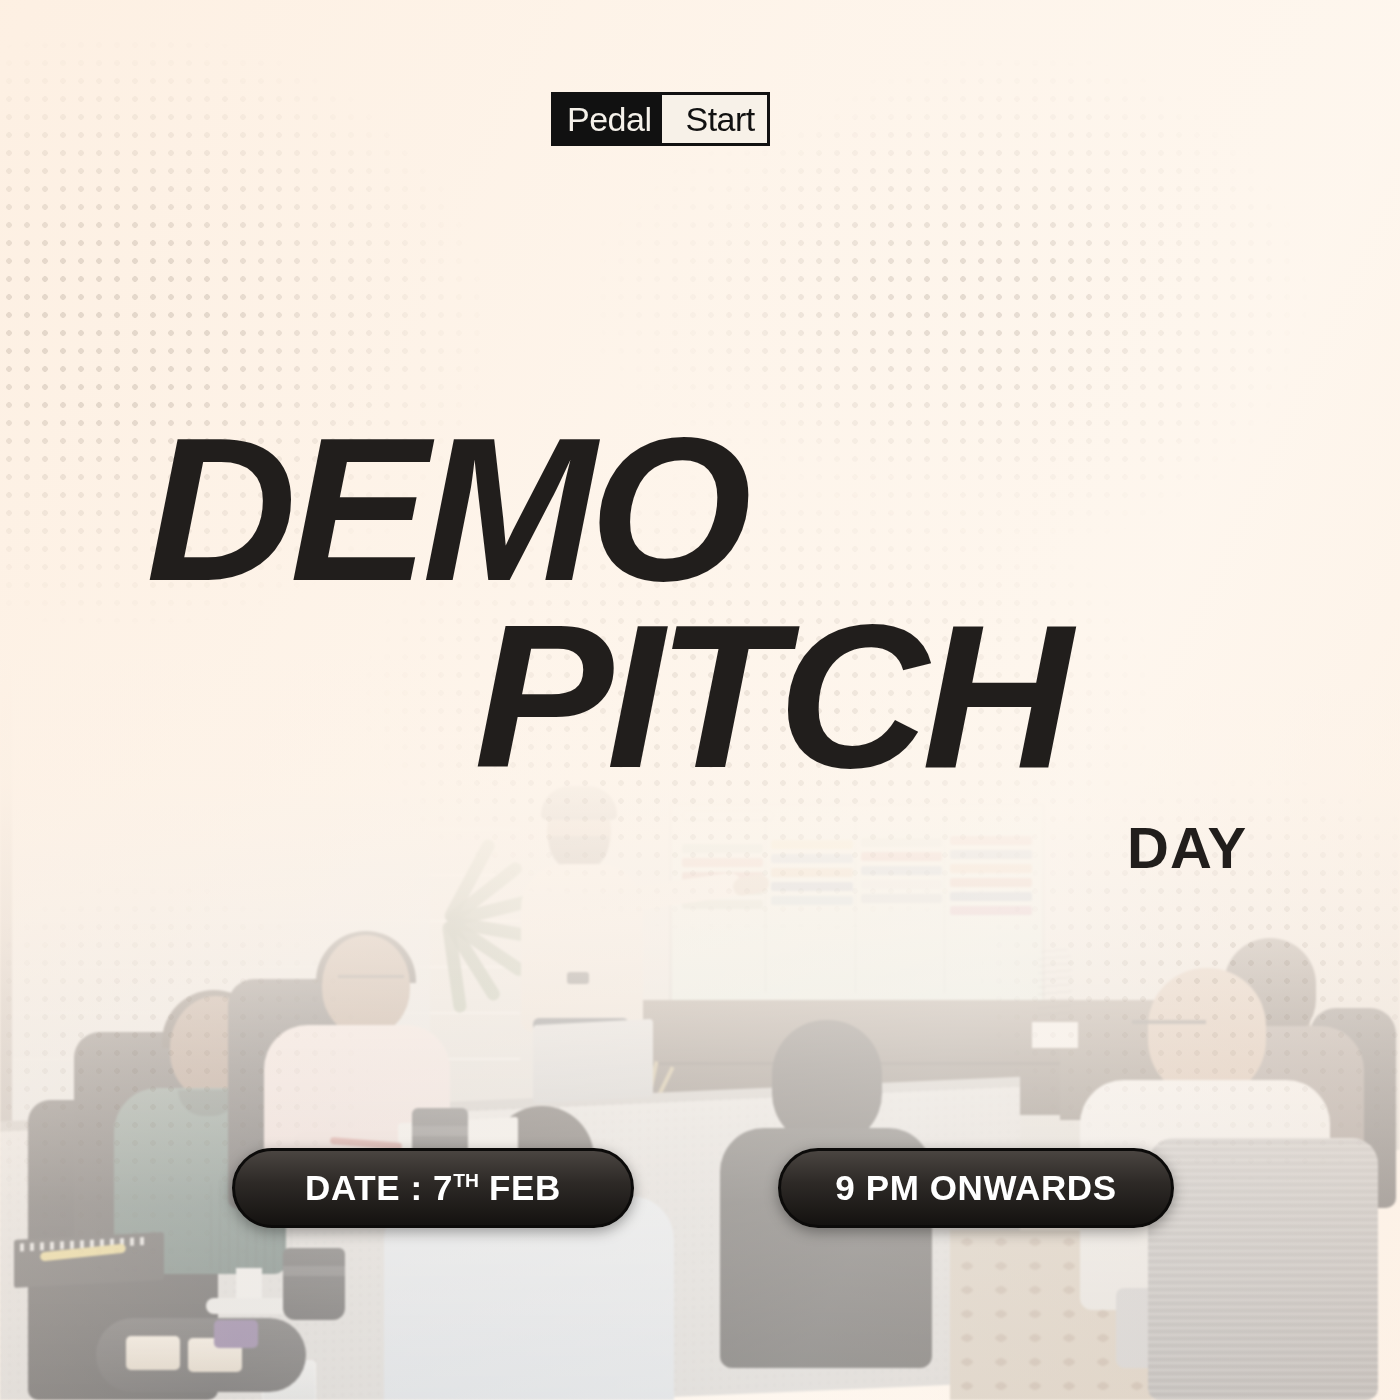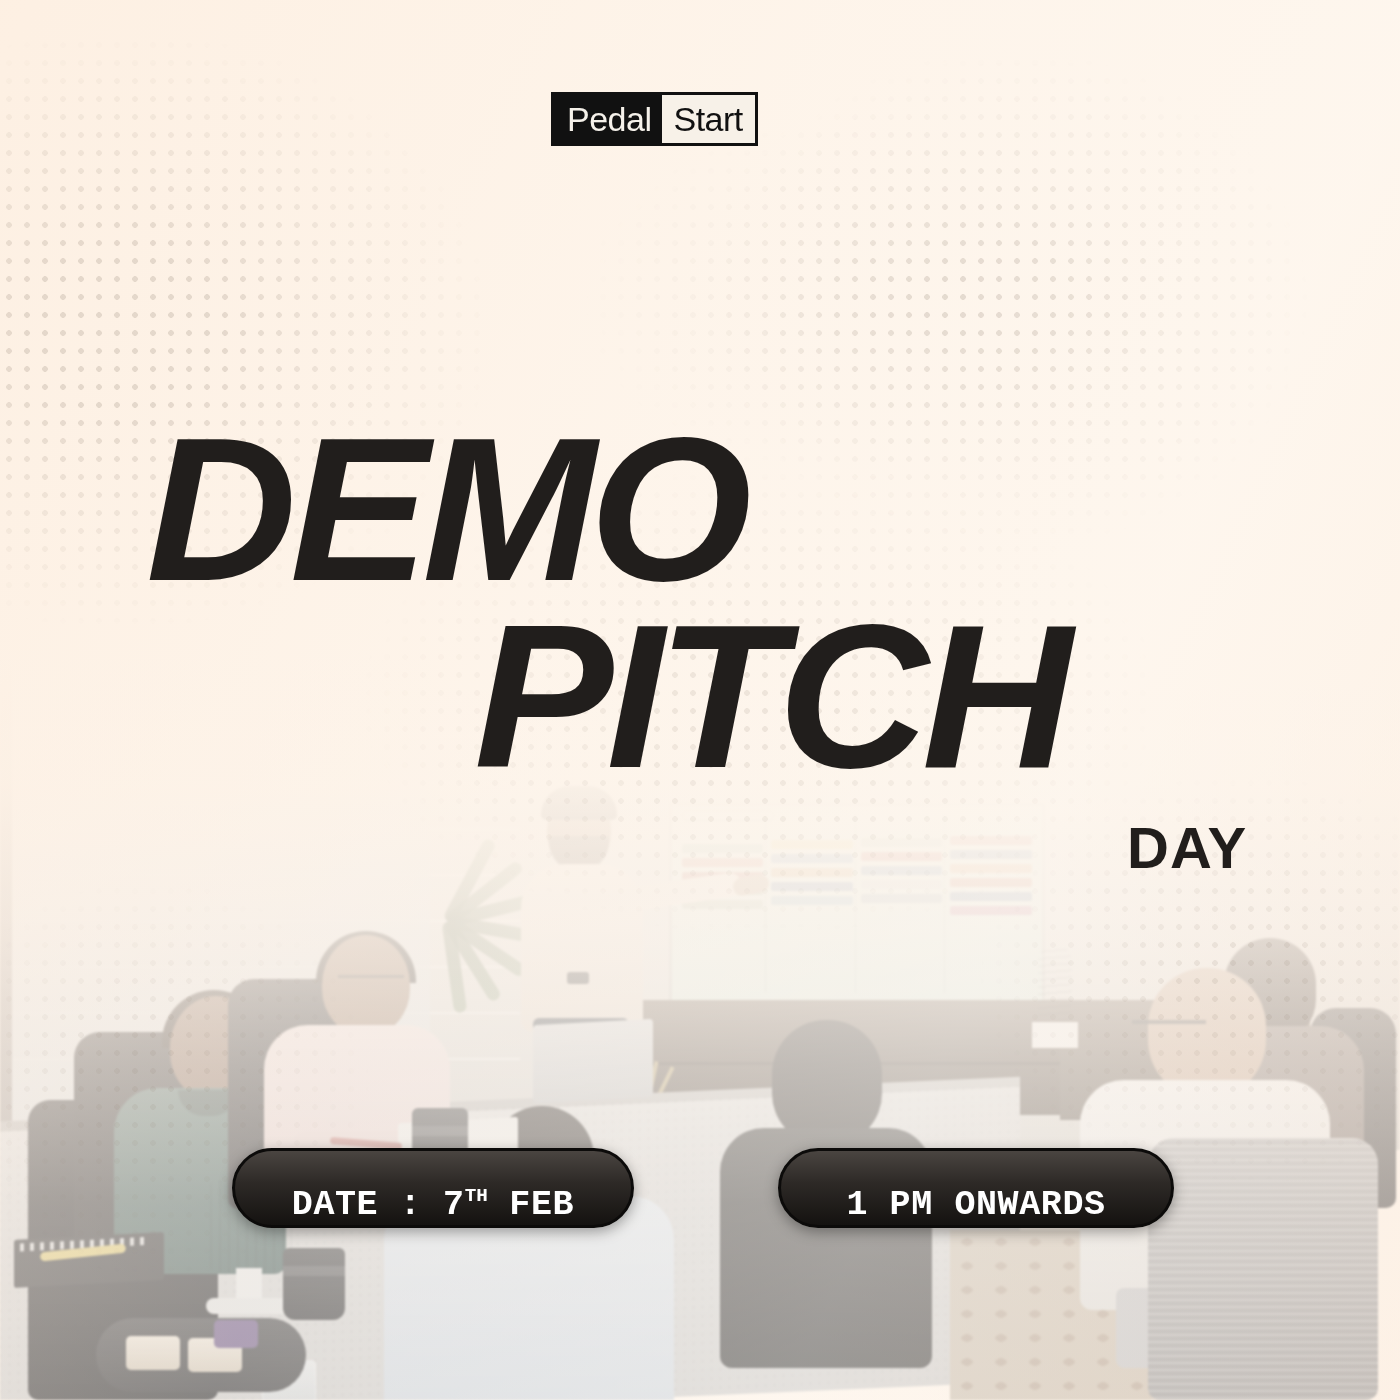--- a/index.html
+++ b/index.html
@@ -208,38 +208,38 @@
   #dotsF{-webkit-mask-image:radial-gradient(ellipse 420px 260px at 880px 300px,#000 8%,transparent 72%);
          mask-image:radial-gradient(ellipse 420px 260px at 880px 300px,#000 8%,transparent 72%);opacity:.35;}
 
   
   #logo{position:absolute;left:551px;top:92px;
     display:flex;align-items:stretch;
     border:3px solid #111;background:#f7f1e8;height:48px;}
   #logo .lg-dark{background:#111;color:#f5f1ea;display:flex;align-items:center;
     padding:0 11px 0 13px;font-size:34px;font-weight:400;letter-spacing:-.5px;line-height:1;}
   #logo .lg-light{background:#f7f1e8;color:#111;display:flex;align-items:center;
-    padding:0 12px 0 11px;font-size:34px;font-weight:400;letter-spacing:-.5px;line-height:1;}
+    padding:0 12px 0 11px;font-size:34px;font-weight:400;letter-spacing:-.5px;line-height:1;margin-left:12px;}
 
   
   #headline{position:absolute;left:0;top:0;width:1400px;height:900px;pointer-events:none;}
   .hl{position:absolute;color:#211e1c;line-height:.82;white-space:nowrap;}
   #hl-startup{left:188px;top:372px;font-size:58px;font-weight:700;letter-spacing:1.5px;}
   #hl-demo{left:146px;top:425px;font-size:205px;font-weight:800;font-style:italic;letter-spacing:-7px;
     transform:scaleX(1.02);transform-origin:0 50%;}
   #hl-pitch{left:474px;top:612px;font-size:205px;font-weight:800;font-style:italic;letter-spacing:-7px;
     transform:scaleX(1.02);transform-origin:0 50%;}
   #hl-day{left:1127px;top:824px;font-size:58px;font-weight:700;letter-spacing:1px;}
 
   
   .pill{position:absolute;height:74px;border-radius:40px;
     background:linear-gradient(180deg,#4a4541 0%,#2e2a27 42%,#141210 100%);
     border:3px solid #0c0b0a;
-    display:flex;align-items:flex-end;justify-content:center;
-    box-shadow:0 4px 14px rgba(0,0,0,.35);font-family:Liberation Mono, monospace;}
+    display:flex;align-items:center;justify-content:center;
+    box-shadow:0 4px 14px rgba(0,0,0,.35);}
   .pill span{color:#fff;font-size:35px;font-weight:700;letter-spacing:.6px;white-space:nowrap;}
   .pill sup{font-size:.55em;vertical-align:super;letter-spacing:0;font-weight:700;}
   #pill-date{left:232px;top:1148px;width:396px;}
   #pill-time{left:778px;top:1148px;width:390px;}
 </style>
 </head>
 <body>
 
 <div id="poster">
 
@@ -417,16 +417,16 @@
     <div class="hl" id="hl-demo">DEMO</div>
     <div class="hl" id="hl-pitch">PITCH</div>
     <div class="hl" id="hl-day">DAY</div>
   </div>
 
   <div class="pill" id="pill-date">
     <span><span>DATE : 7</span><sup>TH</sup><span> FEB</span></span>
   </div>
 
   <div class="pill" id="pill-time">
-    <span>1 PM ONWARDS</span>
+    <span>9 PM ONWARDS</span>
   </div>
 
 </div>
 
 </body></html>

